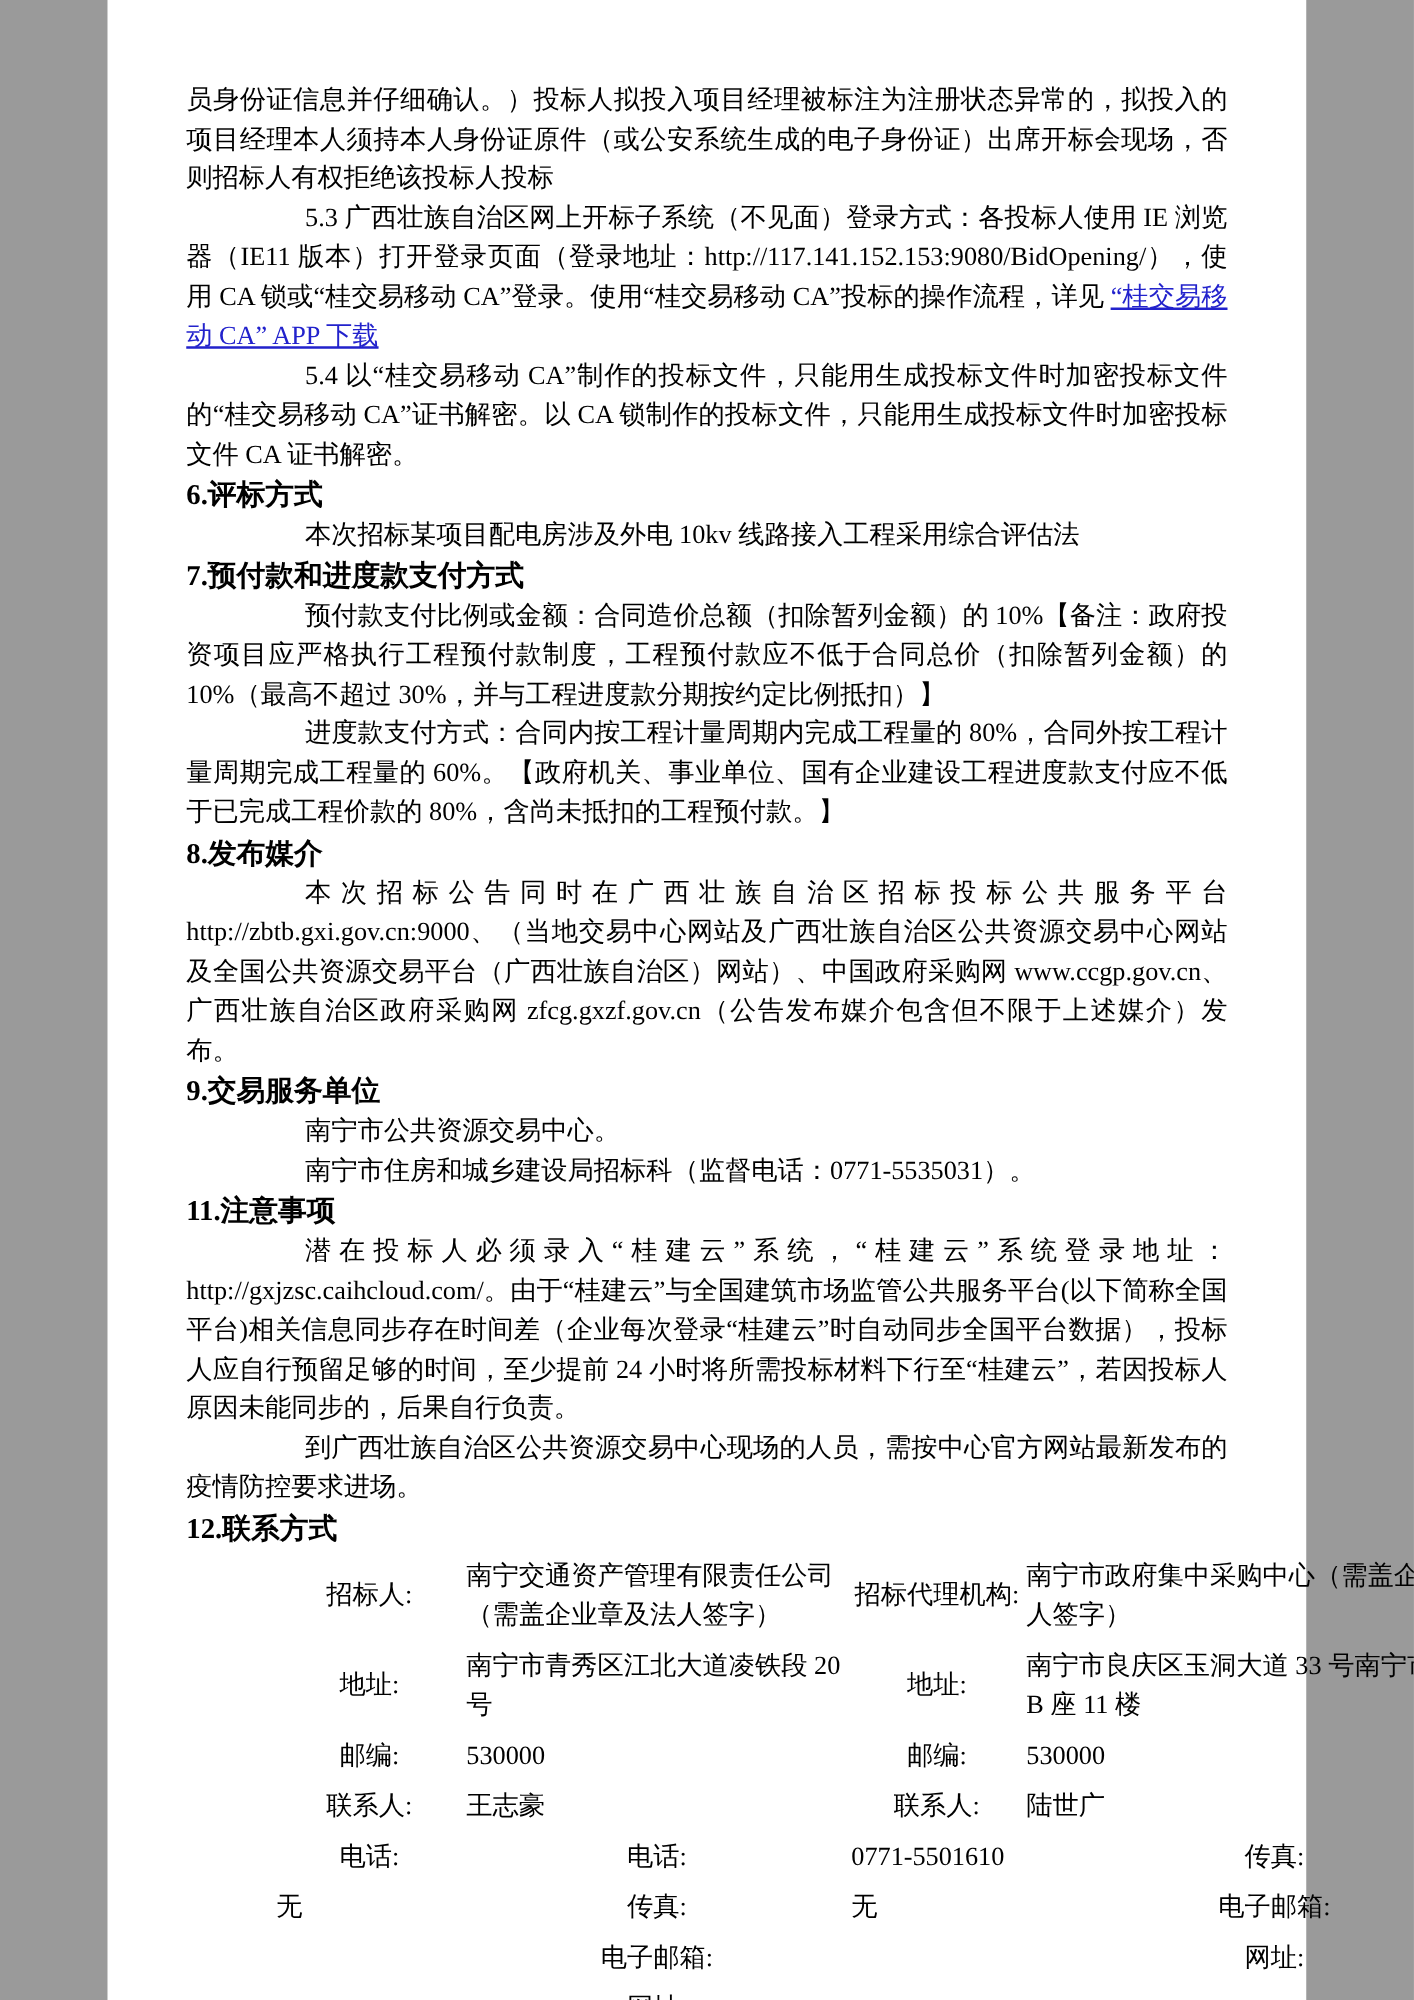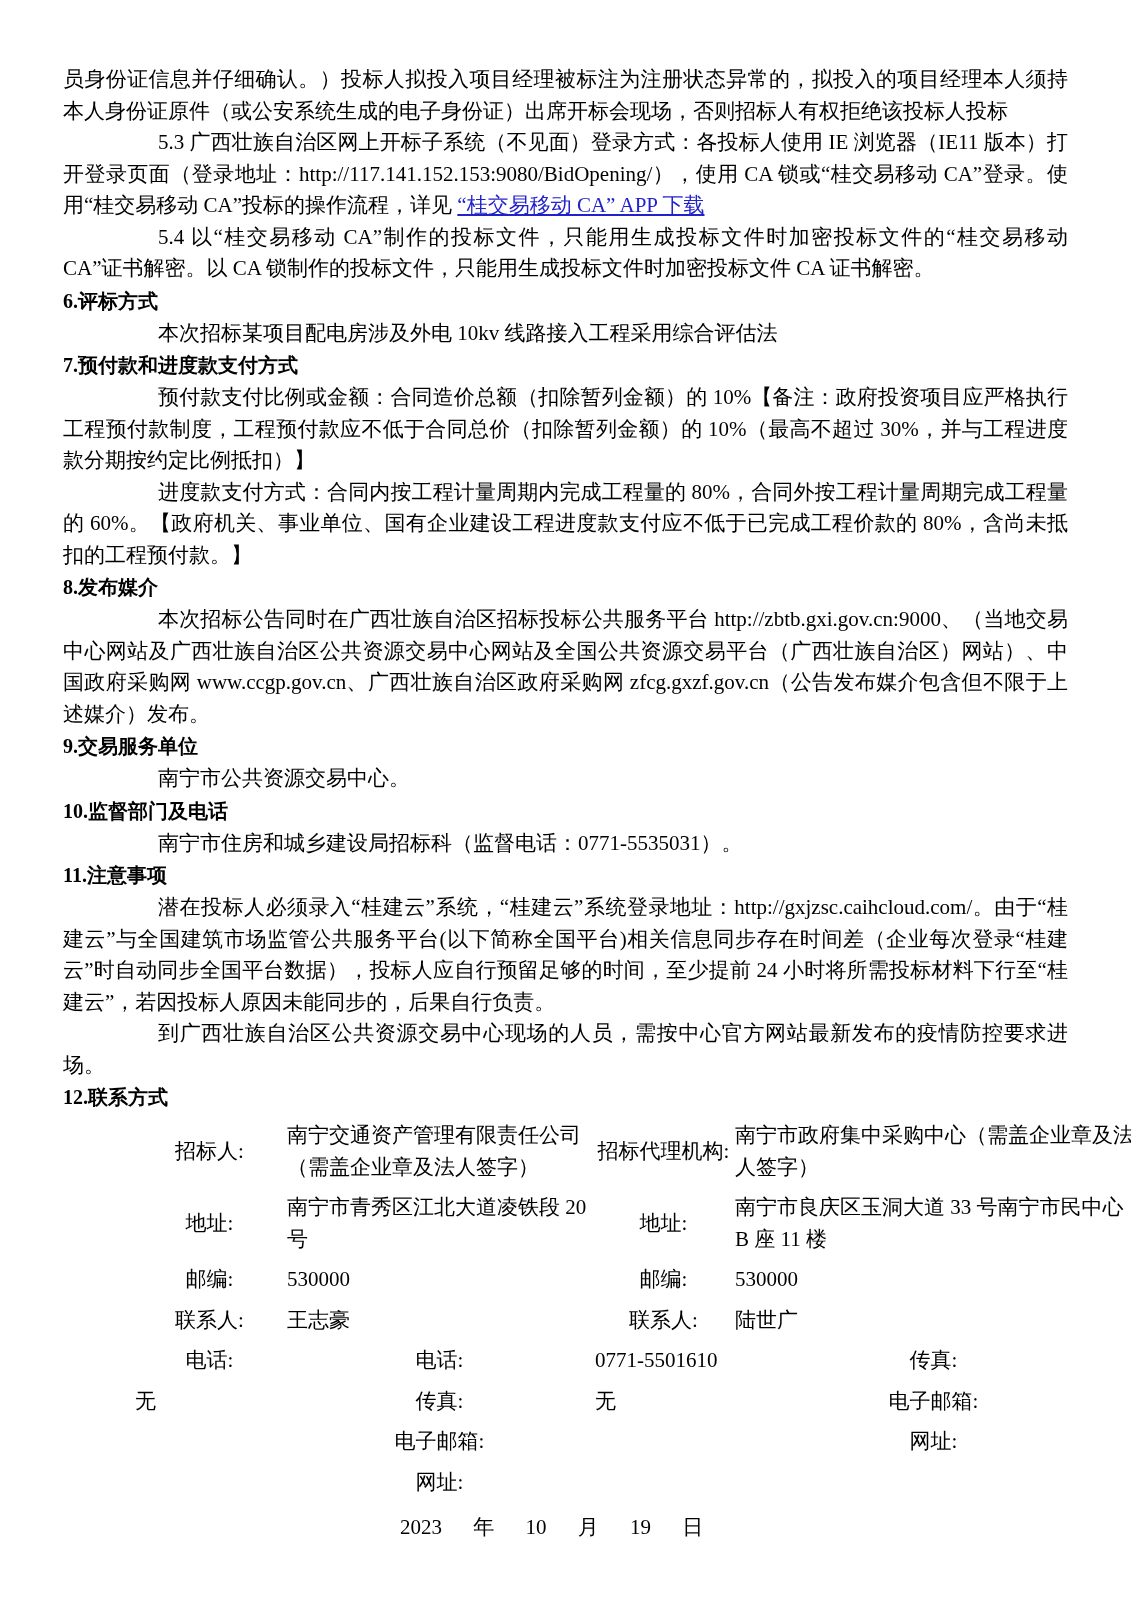--- a/index.html
+++ b/index.html
@@ -1,35 +1,35 @@
 <!DOCTYPE html>
 <html><head>
 <meta charset="utf-8">
 <style>
   html,body{margin:0;padding:0;background:#9a9a9a;}
   .page{
     position:relative;
-    width:1131px;height:1600px;
+    width:959px;height:1600px;
     margin:0 auto;
     background:#ffffff;
     box-sizing:border-box;
     padding:64px 63px 0 63px;
     font-family:"Liberation Serif","DejaVu Serif",serif;
     color:#000;
     font-size:21px;
     line-height:31.5px;
   }
   p.para{
     margin:0;
     text-align:justify;
   }
   p.indent{ text-indent:95px; }
   h2.sec{
     margin:0;
-    font-size:20px;
+    font-size:23px;
     line-height:33px;
     font-weight:bold;
     text-align:left;
   }
   a.doclink{
     text-decoration:underline;
     cursor:pointer;
   }
   .contact-grid{
     display:grid;
@@ -71,21 +71,20 @@
   <h2 class="sec">7.预付款和进度款支付方式</h2>
   <p class="para indent">预付款支付比例或金额：合同造价总额（扣除暂列金额）的 10%【备注：政府投资项目应严格执行工程预付款制度，工程预付款应不低于合同总价（扣除暂列金额）的 10%（最高不超过 30%，并与工程进度款分期按约定比例抵扣）】</p>
   <p class="para indent">进度款支付方式：合同内按工程计量周期内完成工程量的 80%，合同外按工程计量周期完成工程量的 60%。【政府机关、事业单位、国有企业建设工程进度款支付应不低于已完成工程价款的 80%，含尚未抵扣的工程预付款。】</p>
 
   <h2 class="sec">8.发布媒介</h2>
   <p class="para indent">本次招标公告同时在广西壮族自治区招标投标公共服务平台 http://zbtb.gxi.gov.cn:9000、（当地交易中心网站及广西壮族自治区公共资源交易中心网站及全国公共资源交易平台（广西壮族自治区）网站）、中国政府采购网 www.ccgp.gov.cn、广西壮族自治区政府采购网 zfcg.gxzf.gov.cn（公告发布媒介包含但不限于上述媒介）发布。</p>
 
   <h2 class="sec">9.交易服务单位</h2>
   <p class="para indent">南宁市公共资源交易中心。</p>
 
-  <h2 class="sec">10.监督部门及电话</h2>
   <p class="para indent">南宁市住房和城乡建设局招标科（监督电话：0771-5535031）。</p>
 
   <h2 class="sec">11.注意事项</h2>
   <p class="para indent">潜在投标人必须录入“桂建云”系统，“桂建云”系统登录地址：http://gxjzsc.caihcloud.com/。由于“桂建云”与全国建筑市场监管公共服务平台(以下简称全国平台)相关信息同步存在时间差（企业每次登录“桂建云”时自动同步全国平台数据），投标人应自行预留足够的时间，至少提前 24 小时将所需投标材料下行至“桂建云”，若因投标人原因未能同步的，后果自行负责。</p>
   <p class="para indent">到广西壮族自治区公共资源交易中心现场的人员，需按中心官方网站最新发布的疫情防控要求进场。</p>
 
   <h2 class="sec">12.联系方式</h2>
 
   <div class="contact-grid">
     <div class="lbl">招标人:</div>

